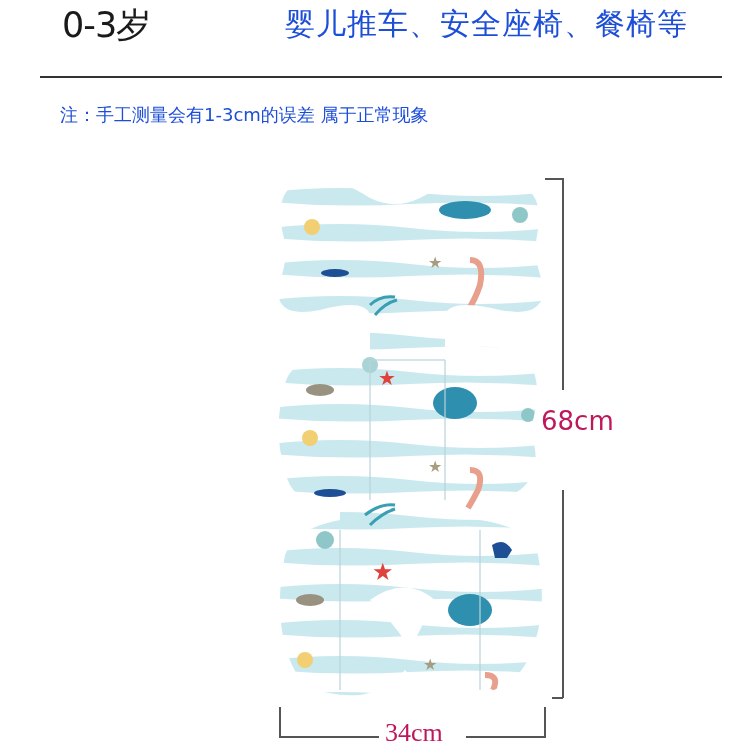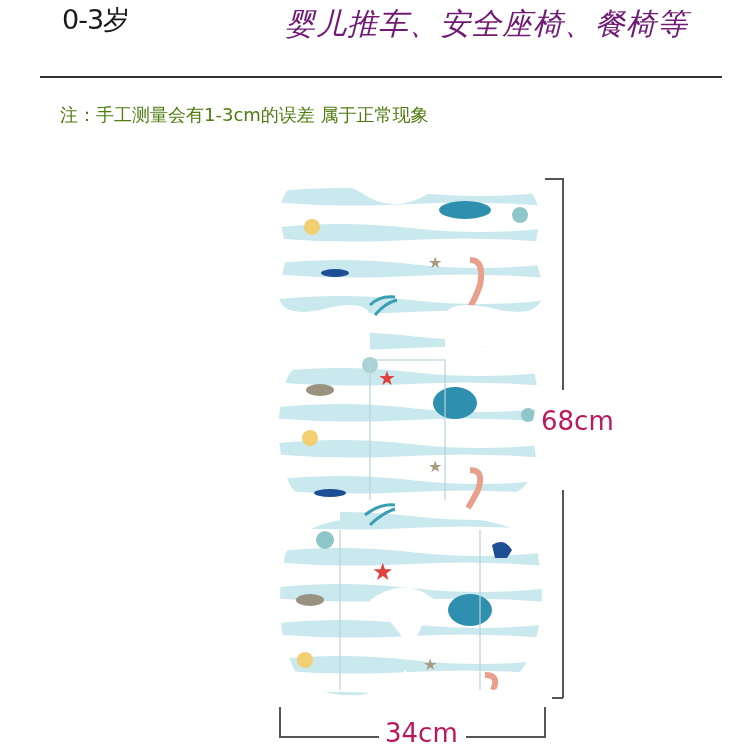--- a/index.html
+++ b/index.html
@@ -1,21 +1,21 @@
 <!DOCTYPE html>
 <html><head>
 <meta charset="utf-8">
 <style>
   html, body { margin:0; padding:0; }
   body { width:750px; height:750px; background:#ffffff; position:relative; overflow:hidden;
          font-family:"DejaVu Sans", "Liberation Sans", sans-serif; }
-  .age { position:absolute; left:62px; top:2px; font-size:27px; color:#1a1a1a; letter-spacing:-1px; }
-  .usage { position:absolute; left:285px; top:4px; font-size:30px; color:#701a75; letter-spacing:1px;font-style:italic; }
+  .age { position:absolute; left:62px; top:2px; font-size:35px; color:#1a1a1a; letter-spacing:-1px; }
+  .usage { position:absolute; left:285px; top:4px; font-size:30px; color:#1d4ed8; letter-spacing:1px; }
   .divider { position:absolute; left:40px; top:76px; width:682px; height:2px; background:#333; }
-  .note { position:absolute; left:60px; top:103px; font-size:18px; color:#4d7c0f; }
+  .note { position:absolute; left:60px; top:103px; font-size:18px; color:#1d4ed8; }
   .product { position:absolute; left:270px; top:170px; width:280px; height:530px; }
   .dim-line { position:absolute; background:#555; }
   .dim-label { position:absolute; font-size:26px; color:#be185d; }
 </style>
 </head>
 <body>
 
 <div class="age">0-3岁</div>
 <div class="usage">婴儿推车、安全座椅、餐椅等</div>
 <div class="divider"></div>
@@ -89,15 +89,15 @@
 </div>
 
 <div class="dim-line" style="left:545px; top:178px; width:18px; height:1.5px;"></div>
 <div class="dim-line" style="left:562px; top:178px; width:1.5px; height:212px;"></div>
 <div class="dim-label" style="left:541px; top:406px;">68cm</div>
 <div class="dim-line" style="left:562px; top:490px; width:1.5px; height:208px;"></div>
 <div class="dim-line" style="left:552px; top:697px; width:11px; height:1.5px;"></div>
 
 <div class="dim-line" style="left:279px; top:707px; width:1.5px; height:30px;"></div>
 <div class="dim-line" style="left:279px; top:736px; width:100px; height:1.5px;"></div>
-<div class="dim-label" style="left:385px; top:718px;">34cm</div>
+<div class="dim-label" style="left:385px; top:718px;font-family:Liberation Serif, serif;">34cm</div>
 <div class="dim-line" style="left:466px; top:736px; width:80px; height:1.5px;"></div>
 <div class="dim-line" style="left:544px; top:707px; width:1.5px; height:30px;"></div>
 
 </body></html>

